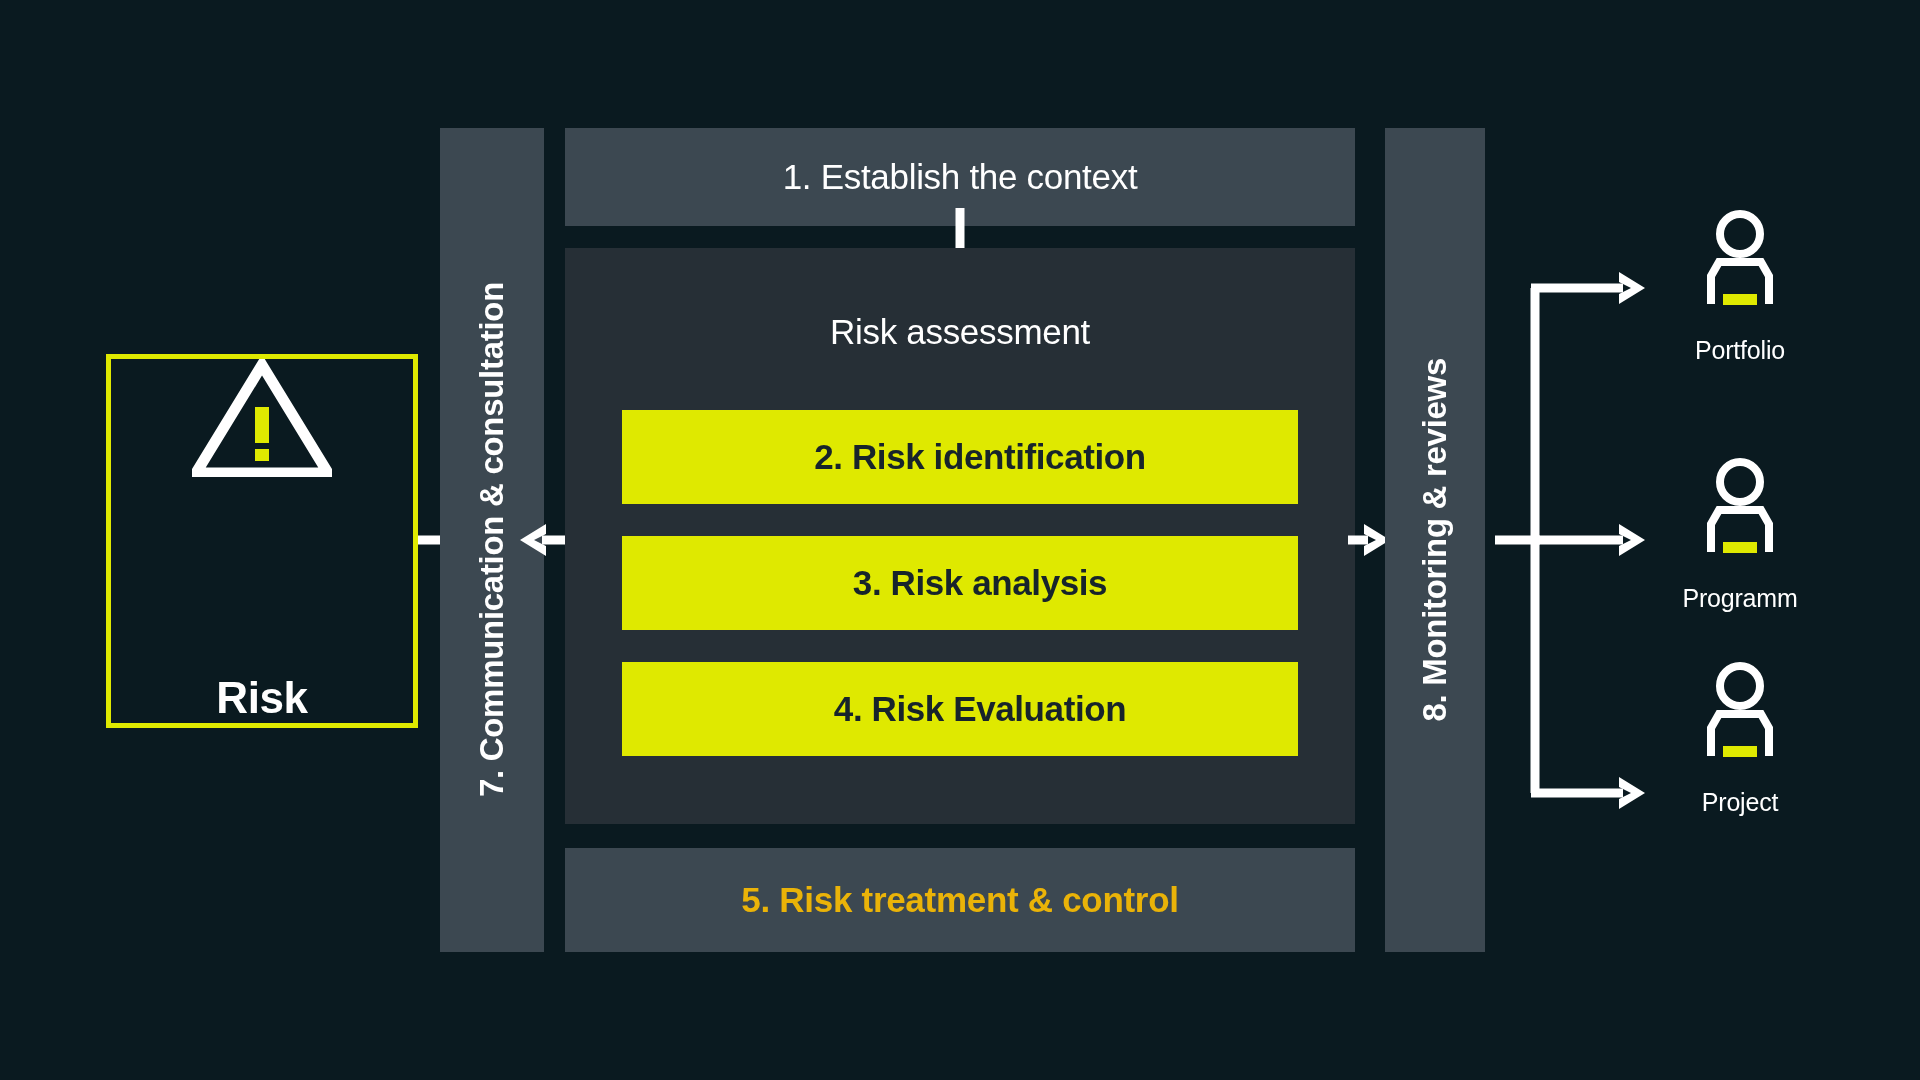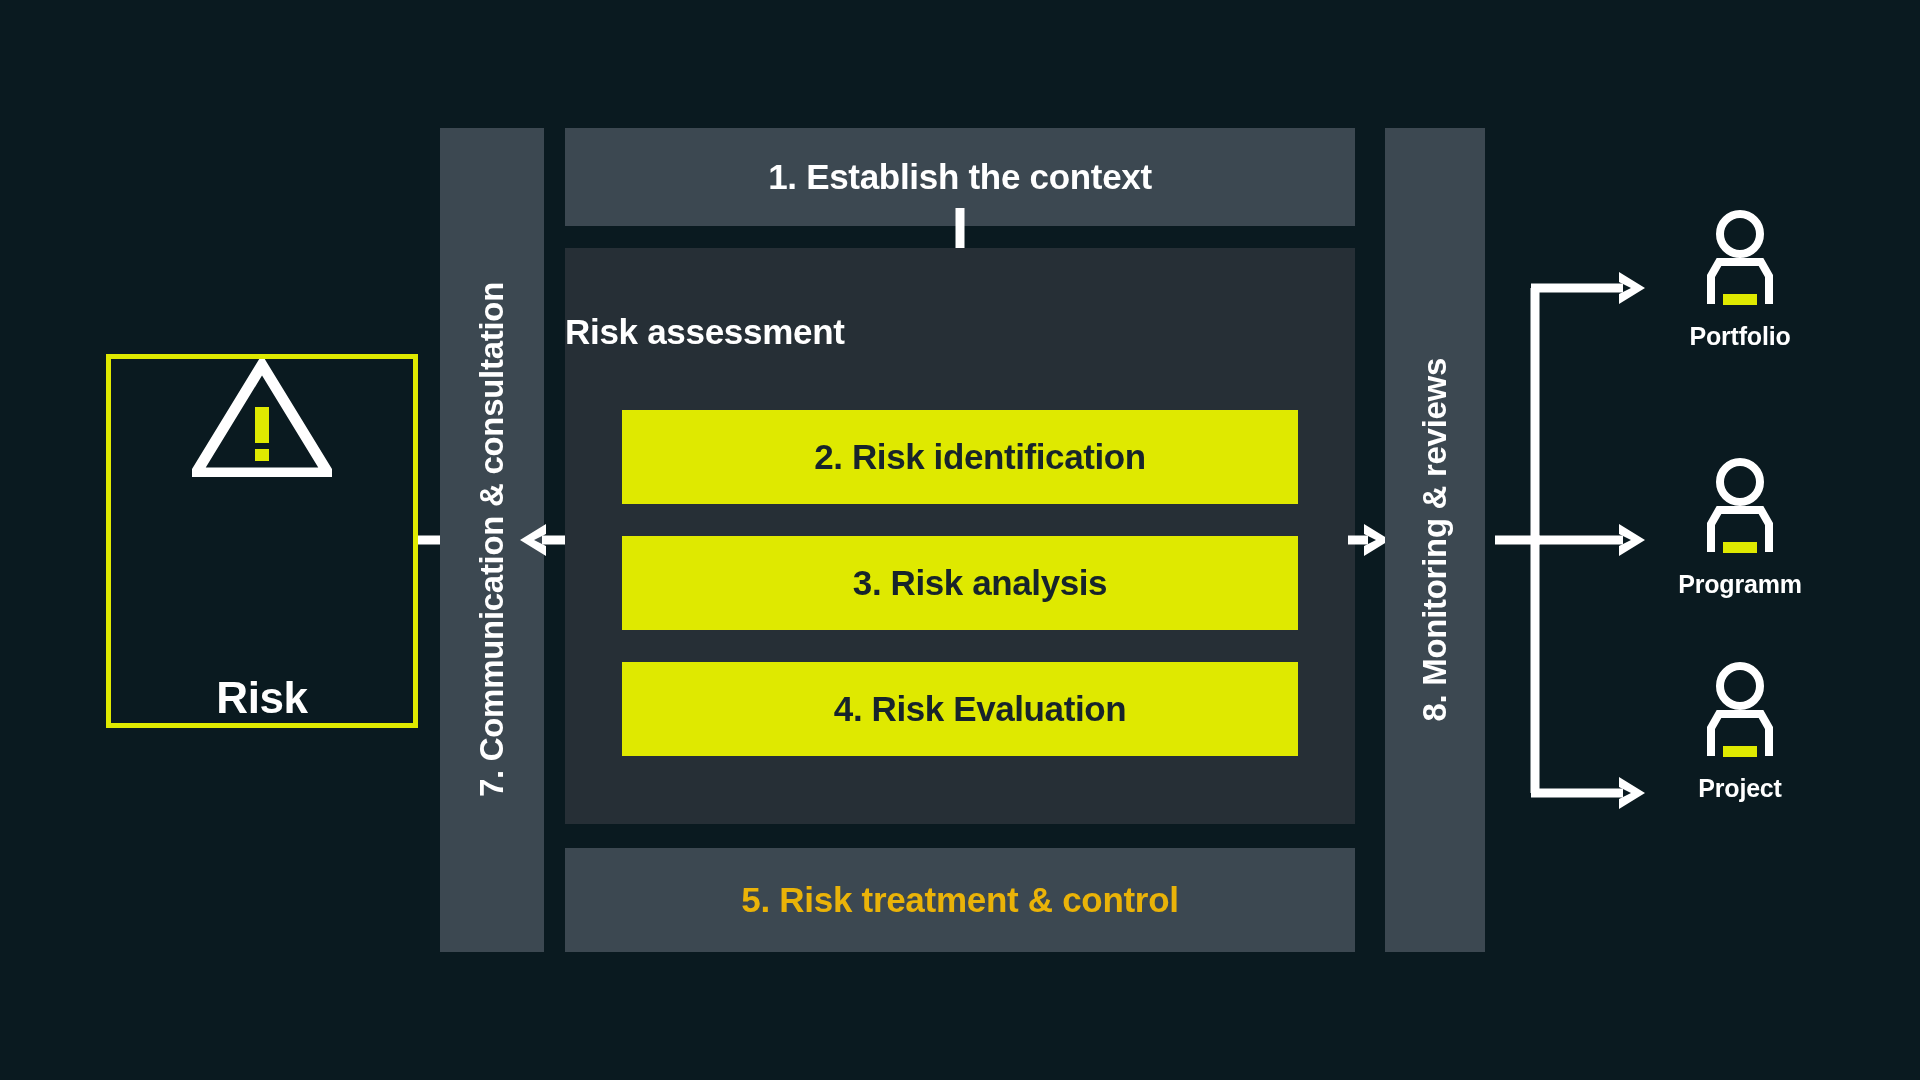--- a/index.html
+++ b/index.html
@@ -66,33 +66,33 @@
   #monitor-bar { left: 1385px; top: 128px; width: 100px; height: 824px; }
 
   
   #ctx-box {
     position: absolute;
     left: 565px; top: 128px; width: 790px; height: 98px;
     background: #3c4851;
     display: flex; align-items: center; justify-content: center;
   }
   #ctx-box .boxlabel {
-    color: #ffffff; font-size: 35px; font-weight: bold; letter-spacing: -0.3px;
+    color: #ffffff; font-size: 35px; font-weight: normal; letter-spacing: -0.3px;
   }
 
   #assess-box {
     position: absolute;
     left: 565px; top: 248px; width: 790px; height: 576px;
     background: #262f36;
   }
   #assess-title {
     position: absolute;
     top: 64px; left: 0; width: 100%;
-    text-align: left;
-    color: #ffffff; font-size: 35px; font-weight: bold; letter-spacing: -0.3px;
+    text-align: center;
+    color: #ffffff; font-size: 35px; font-weight: normal; letter-spacing: -0.3px;
   }
   #assess-steps {
     position: absolute;
     left: 57px; top: 162px; width: 676px;
   }
   .ystep {
     background: #dfe900;
     height: 94px;
     margin-bottom: 32px;
     display: flex; align-items: center; justify-content: center; padding-left: 40px;
@@ -115,22 +115,22 @@
   
   .arrow-svg { position: absolute; overflow: visible; }
 
   
   .person-group {
     position: absolute;
     width: 200px;
     display: flex; flex-direction: column; align-items: center;
   }
   .person-label {
-    margin-top: 16px;
-    color: #ffffff; font-size: 25px; font-weight: bold; letter-spacing: -0.2px;
+    margin-top: 30px;
+    color: #ffffff; font-size: 25px; font-weight: normal; letter-spacing: -0.2px;
   }
   #person-portfolio { left: 1640px; top: 208px; }
   #person-programm  { left: 1640px; top: 456px; }
   #person-project   { left: 1640px; top: 660px; }
 </style>
 </head>
 <body>
 
 <div id="stage">
 

